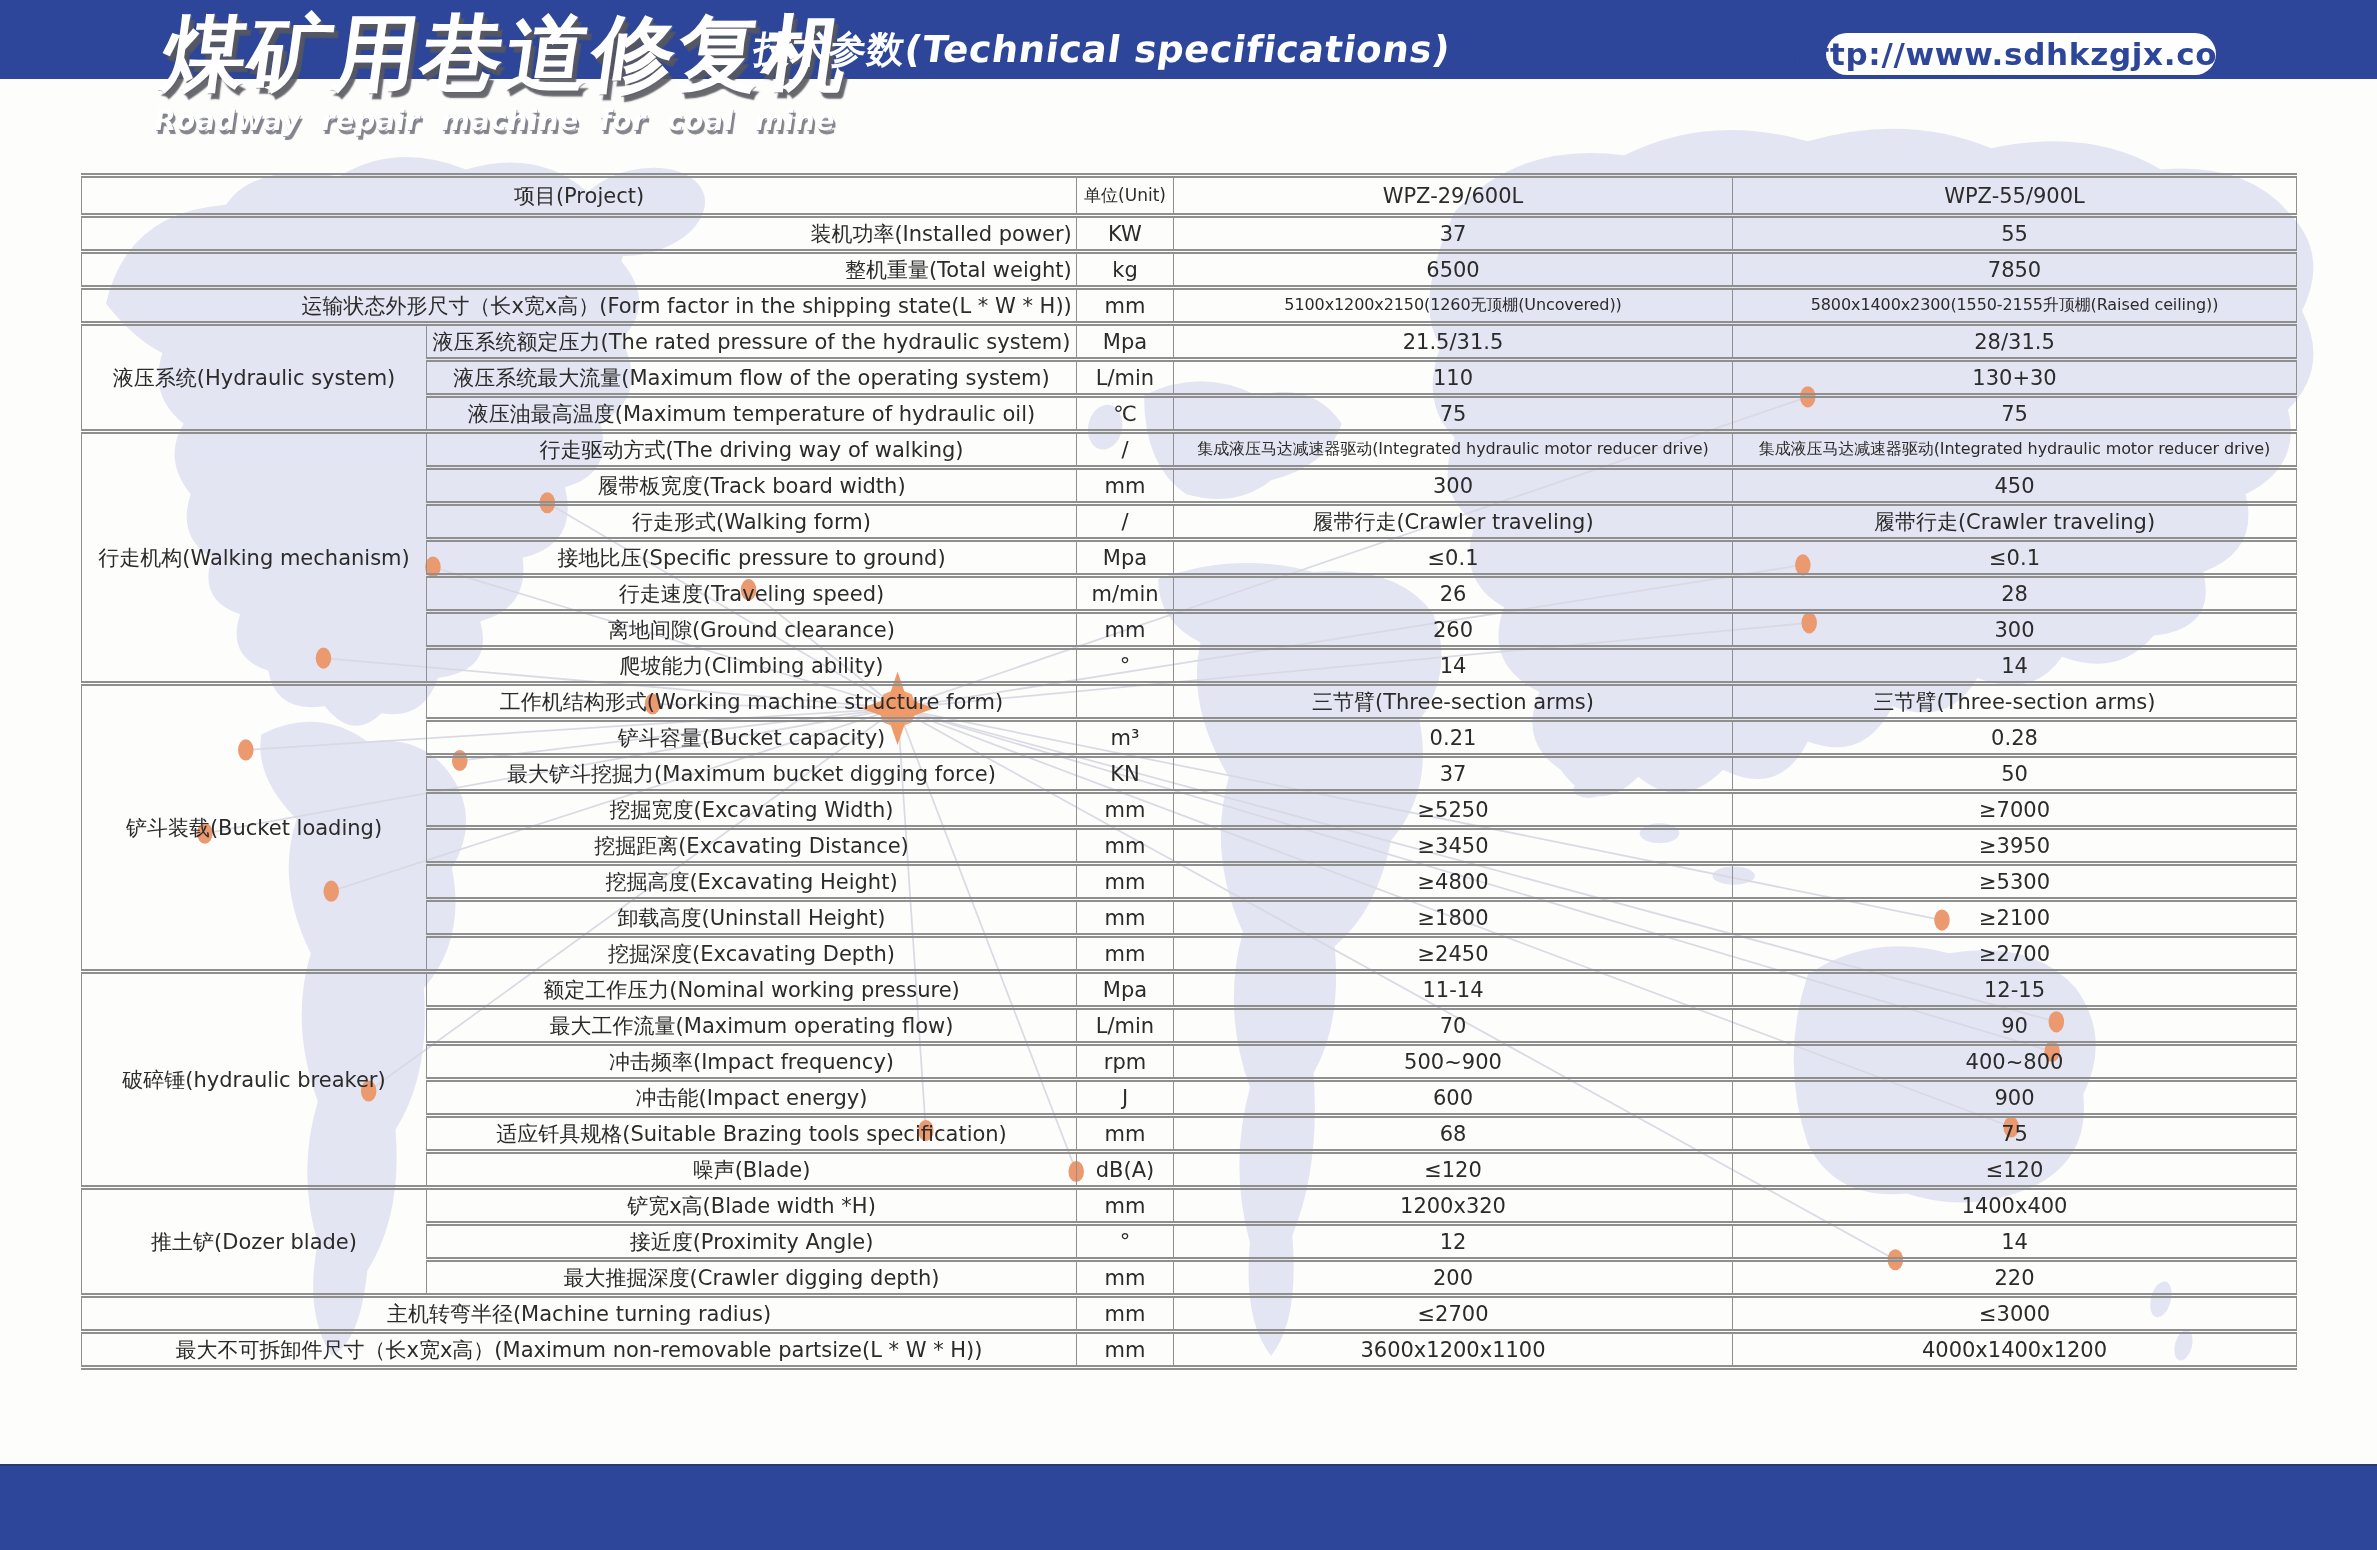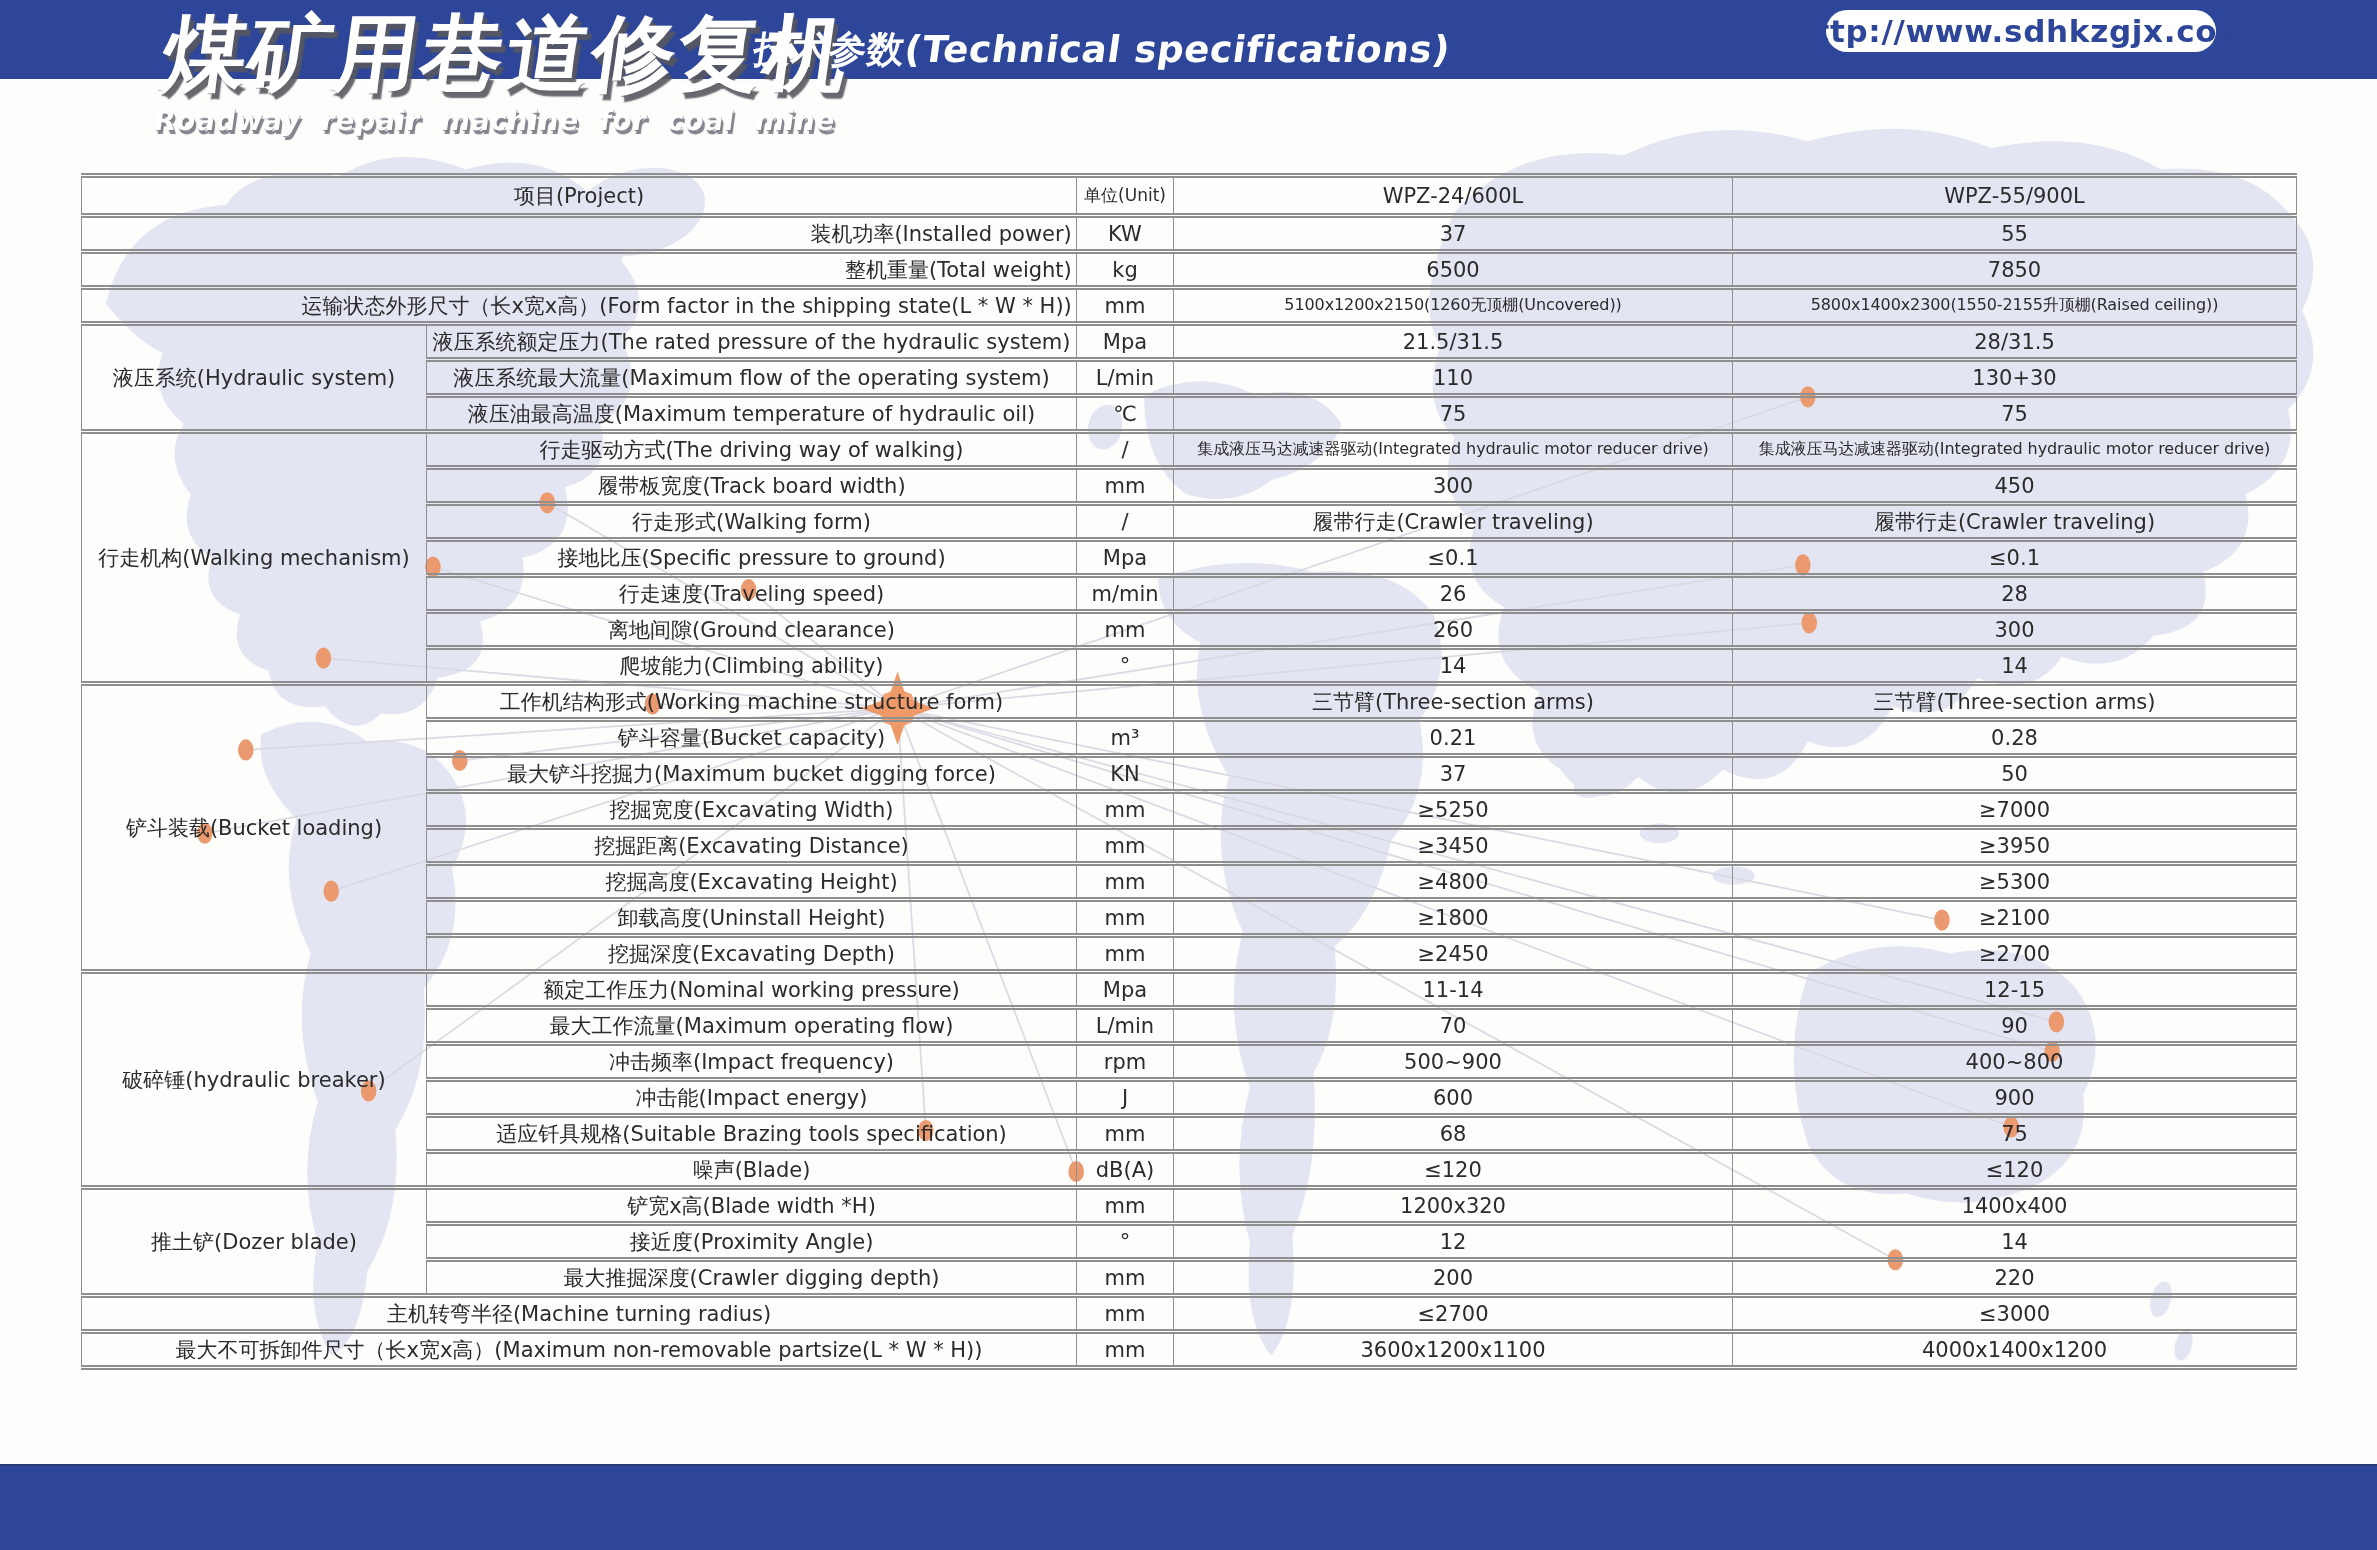--- a/index.html
+++ b/index.html
@@ -11,21 +11,21 @@
   .footer{position:absolute;left:0;top:1464px;width:2377px;height:86px;background:#2d4699;
           border-top:2.8px solid #263c72;box-sizing:border-box}
 
   .title-wrap{position:absolute;left:161px;top:5.7px;transform:skewX(-8deg)}
   .title-cn{font-size:83px;font-weight:bold;color:#fff;letter-spacing:2.8px;line-height:1.15;
             text-shadow:5px 5.7px 1.4px rgba(88,88,95,.9), 1.4px 1.4px 0 rgba(120,120,128,.6)}
   .title-en{font-size:28px;font-weight:bold;color:#fff;letter-spacing:0.7px;word-spacing:10px;margin-top:2.8px;
             text-shadow:2.8px 3.5px 0.7px rgba(120,120,130,.9), 0.7px 0.7px 0 #9aa0ae}
   .subtitle-cn{position:absolute;left:754px;top:25.4px;font-size:37px;font-weight:bold;color:#fff;
                transform:skewX(-8deg);letter-spacing:0.7px}
-  .url{position:absolute;left:1826px;top:10px;width:390px;height:42px;background:#fff;border-radius:24px;
+  .url{position:absolute;left:1826px;top:33px;width:390px;height:42px;background:#fff;border-radius:24px;
        display:flex;align-items:center;justify-content:center;cursor:pointer}
   .url span{font-size:31px;font-weight:bold;color:#2d4699;letter-spacing:0.7px}
 
   table.spec{position:absolute;left:81px;top:173px;width:2214px;border-collapse:collapse;table-layout:fixed}
   .spec th,.spec td{border-left:1.4px solid #8f8f8f;border-right:1.4px solid #8f8f8f;
        border-top:5px double #8f8f8f;border-bottom:5px double #8f8f8f;
        font-size:21px;font-weight:normal;color:#2b2b2b;text-align:center;vertical-align:middle;
        padding:0 4.2px;overflow:hidden;white-space:nowrap;background:transparent}
   .spec thead tr{height:40px}
   .spec tbody tr{height:36px}
@@ -122,21 +122,21 @@
       <col style="width:345px">
       <col style="width:650px">
       <col style="width:97px">
       <col style="width:559px">
       <col style="width:564px">
     </colgroup>
   <thead>
     <tr>
       <th colspan="2">项目(Project)</th>
       <th class="unit-h">单位(Unit)</th>
-      <th>WPZ-24/600L</th>
+      <th>WPZ-29/600L</th>
       <th>WPZ-55/900L</th>
     </tr>
   </thead>
   <tbody id="tbody">
       <tr>
         <td class="left" colspan="2">装机功率(Installed power)</td>
         <td>KW</td>
         <td>37</td>
         <td>55</td>
       </tr>

